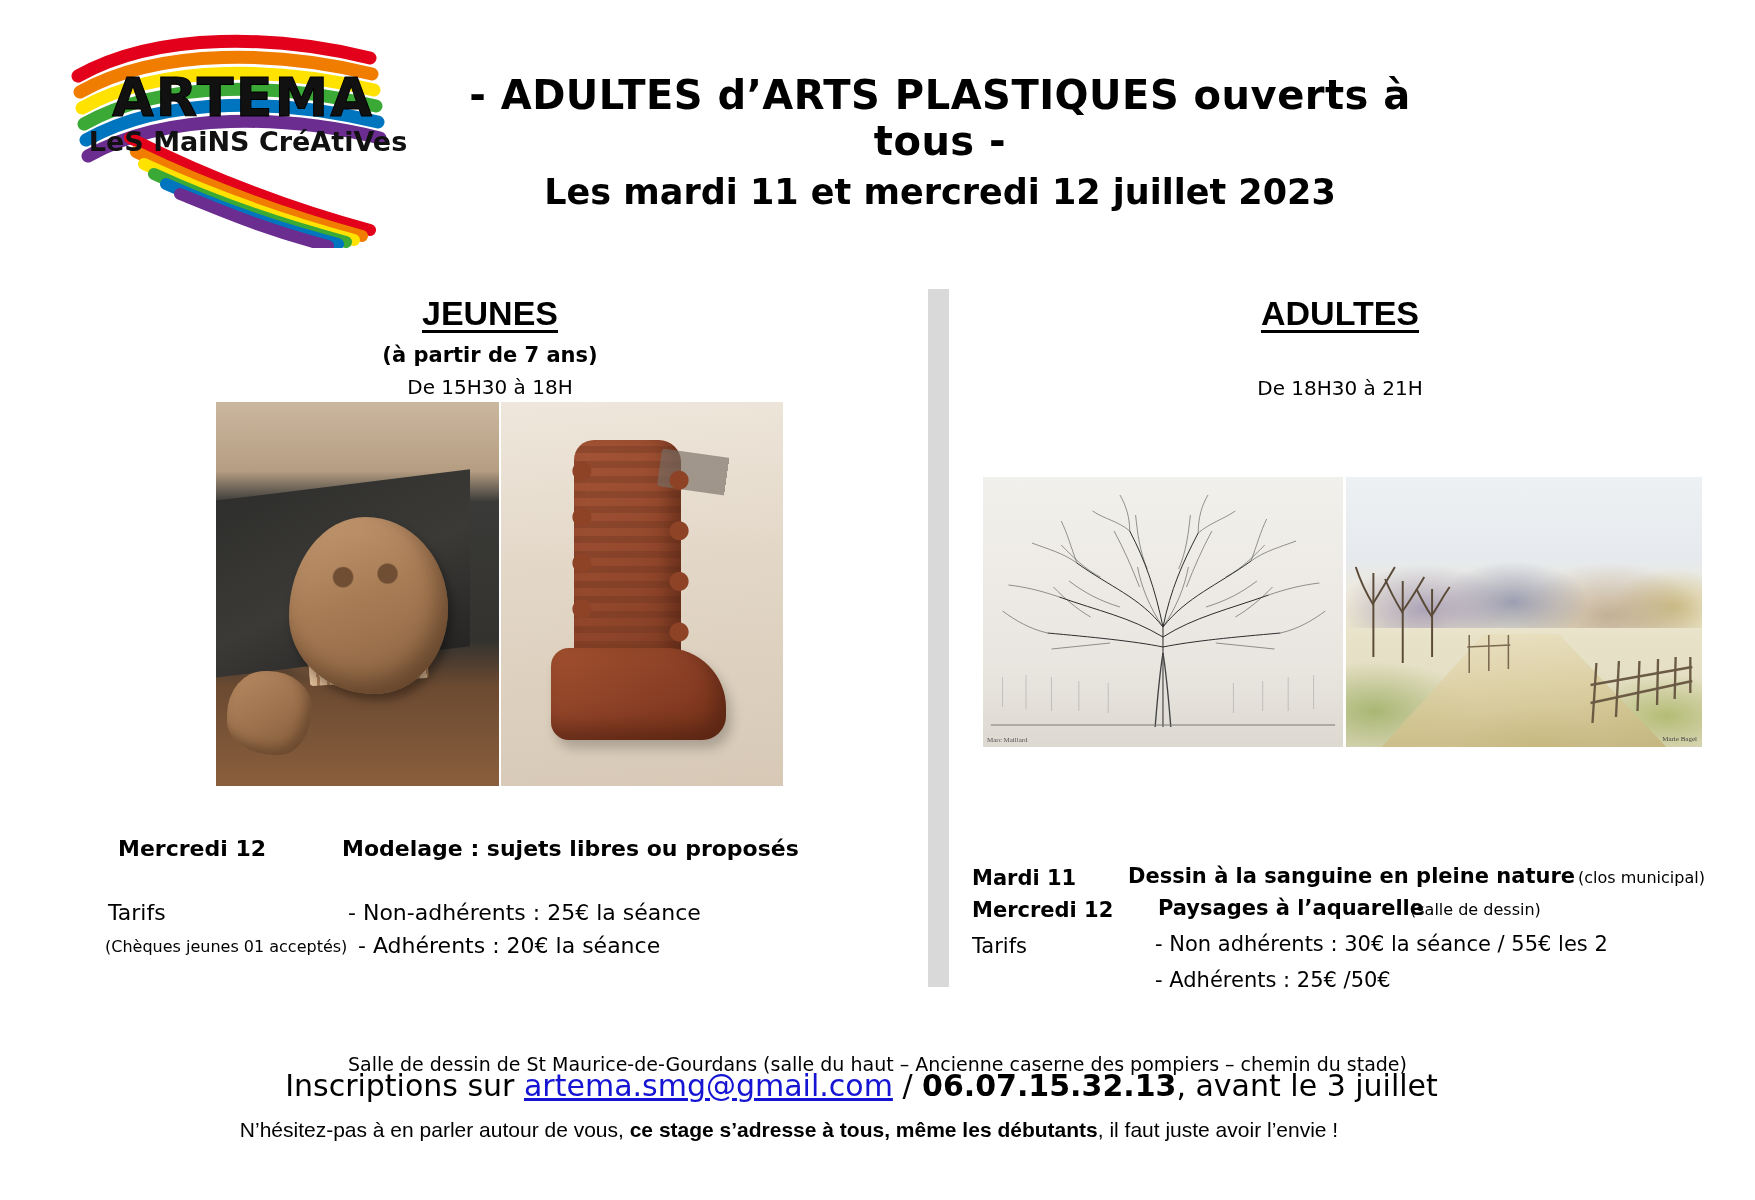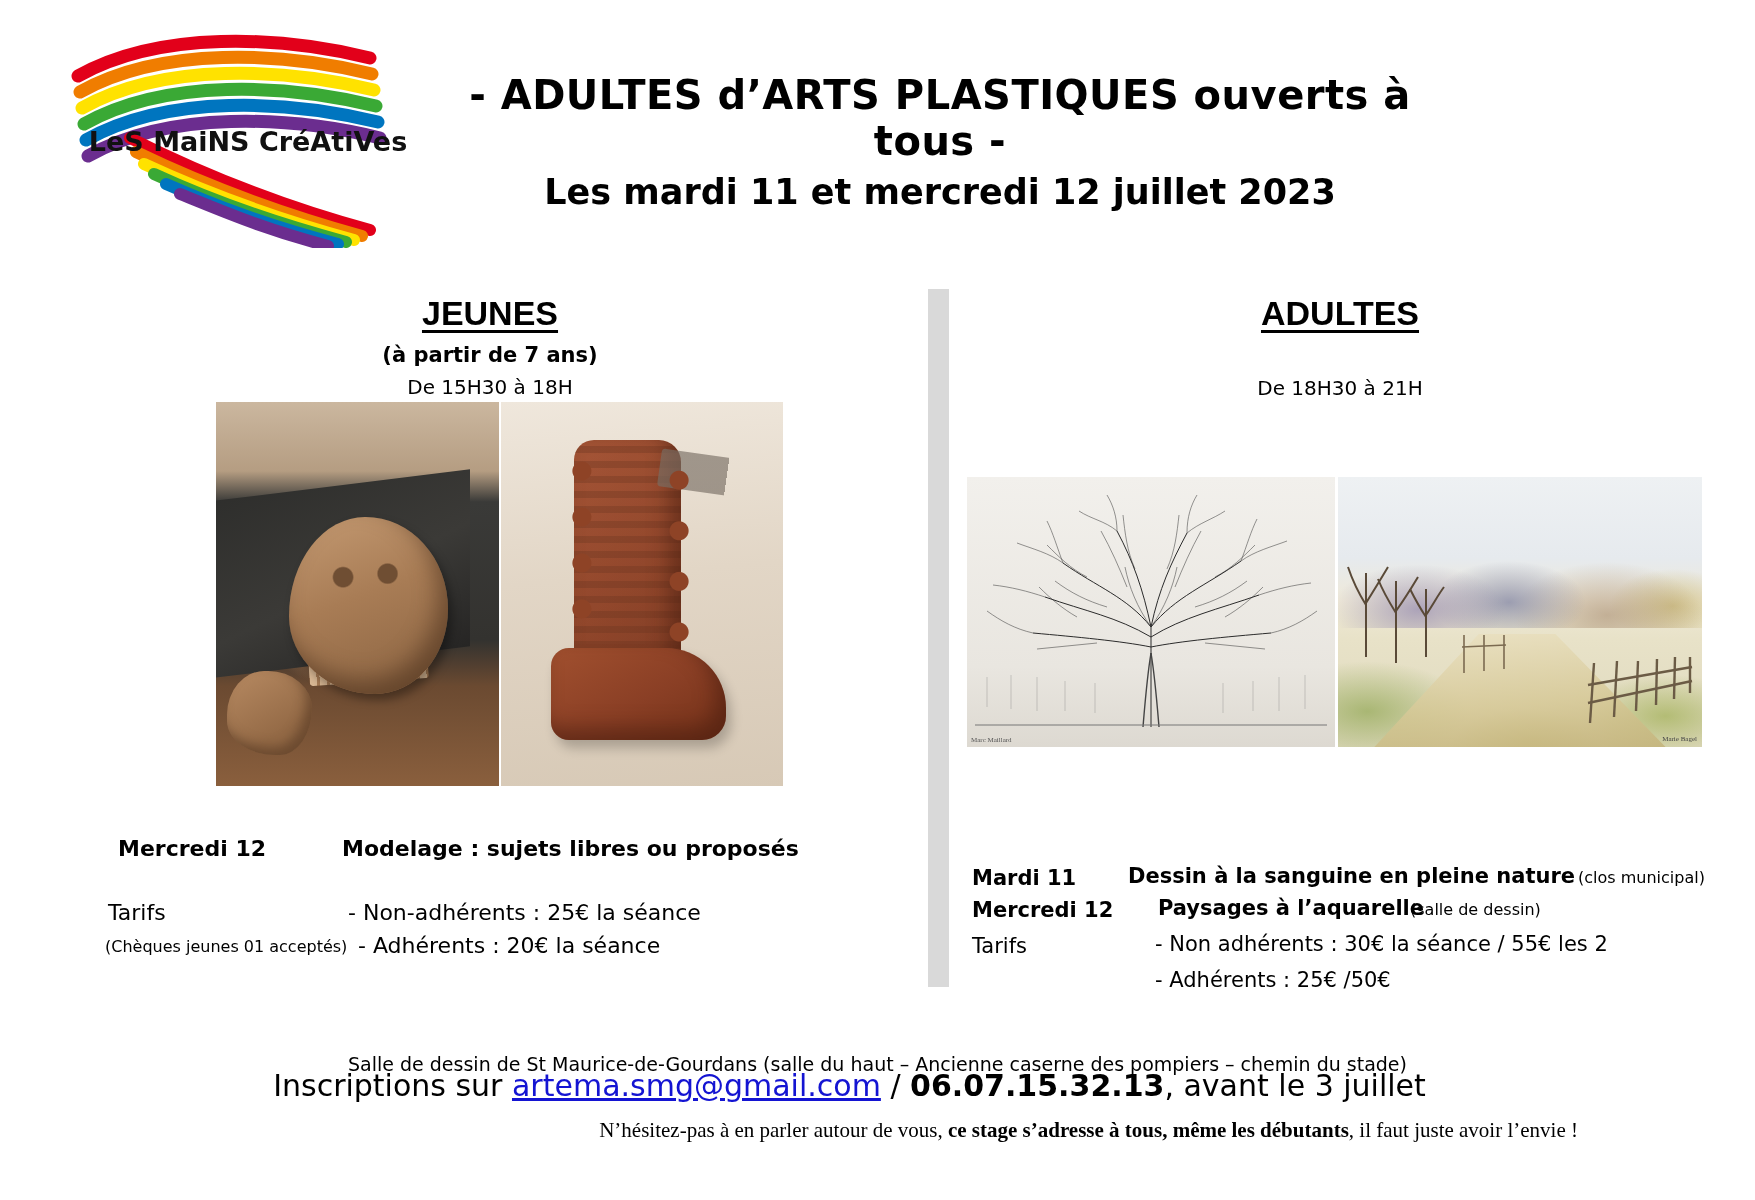--- a/index.html
+++ b/index.html
@@ -233,20 +233,21 @@
     background: linear-gradient(90deg, rgba(120,110,100,.65) 0 60%, rgba(0,0,0,0) 60%);
     transform: rotate(8deg);
     border-radius: 4px;
   }
 
   
   .photo-tree {
     width: 368px;
     height: 270px;
     background: linear-gradient(180deg, #f2f0ec 0%, #e9e6e0 70%, #ddd9d1 100%);
+    margin-left: 16px;
   }
   .photo-tree svg { position: absolute; inset: 0; width: 100%; height: 100%; }
   .tree-sign {
     position: absolute;
     left: 4px; bottom: 3px;
     font-size: 7px;
     color: #555;
     font-family: "Liberation Serif", serif;
   }
 
@@ -320,38 +321,38 @@
     position: absolute;
     left: 0; top: 1025px;
     width: 1755px;
     text-align: center;
     font-family: "DejaVu Sans", sans-serif;
     font-size: 19px;
     margin-top: 28px;
   }
   #inscriptions {
     position: absolute;
-    left: 4px; top: 1068px;
+    left: 16px; top: 1068px;
     width: 1691px;
     text-align: center;
     font-family: "DejaVu Sans", sans-serif;
     font-size: 30px;
     white-space: nowrap;
   }
   #inscriptions .email {
     color: #1414d2;
     text-decoration: underline;
   }
   #inscriptions .phone { font-weight: bold; }
   #tagline {
     position: absolute;
     left: 0; top: 1118px;
     width: 1578px;
-    text-align: right;
-    font-family: Liberation Serif, serif;
+    text-align: center;
+    font-family: Liberation Sans, sans-serif;
     font-size: 21px;
     white-space: nowrap;
   }
 </style>
 </head>
 <body>
 
 <div class="logo-block">
   <svg class="logo-rainbow" viewBox="0 0 380 230">
     <g fill="none" stroke-linecap="round">
@@ -364,20 +365,21 @@
     </g>
     <g fill="none" stroke-linecap="round">
       <path d="M60 120 C 120 150, 200 185, 300 212" stroke="#e2001a" stroke-width="12"></path>
       <path d="M66 134 C 124 162, 198 192, 292 218" stroke="#f07d00" stroke-width="12"></path>
       <path d="M74 146 C 130 172, 196 198, 284 222" stroke="#ffe200" stroke-width="12"></path>
       <path d="M84 156 C 136 180, 194 202, 276 224" stroke="#3aa935" stroke-width="12"></path>
       <path d="M96 166 C 142 186, 192 206, 268 226" stroke="#0075bf" stroke-width="12"></path>
       <path d="M110 176 C 150 192, 190 210, 258 228" stroke="#6b2d8f" stroke-width="12"></path>
     </g>
   </svg>
+  <div class="logo-title">ARTEMA</div>
   <div class="logo-sub">LeS MaiNS CréAtiVes</div>
 </div>
 
 <div class="header-title">- ADULTES d’ARTS PLASTIQUES ouverts à tous -</div>
 <div class="header-dates">Les mardi 11 et mercredi 12 juillet 2023</div>
 
 <div class="divider"></div>
 
 <div class="col-heading" id="jeunes-heading">JEUNES</div>
 <div class="col-sub" id="jeunes-age">(à partir de 7 ans)</div>

